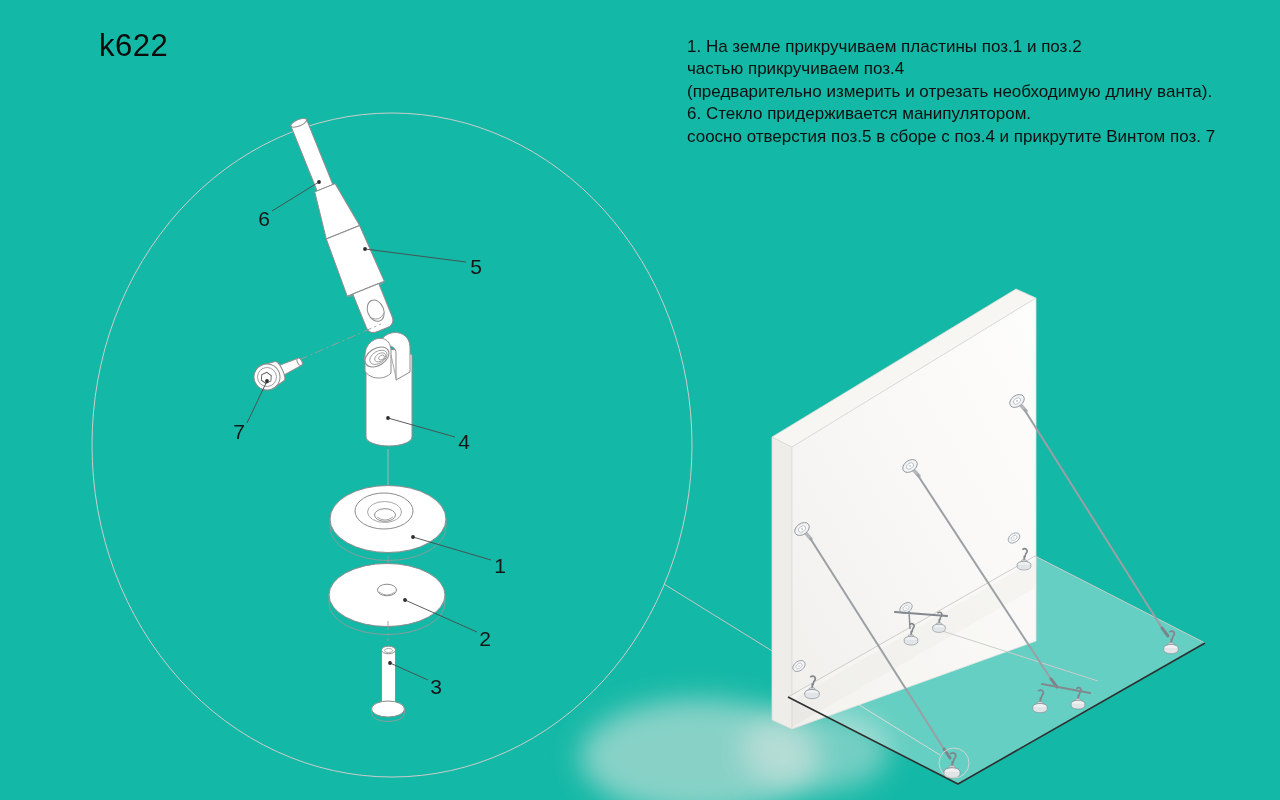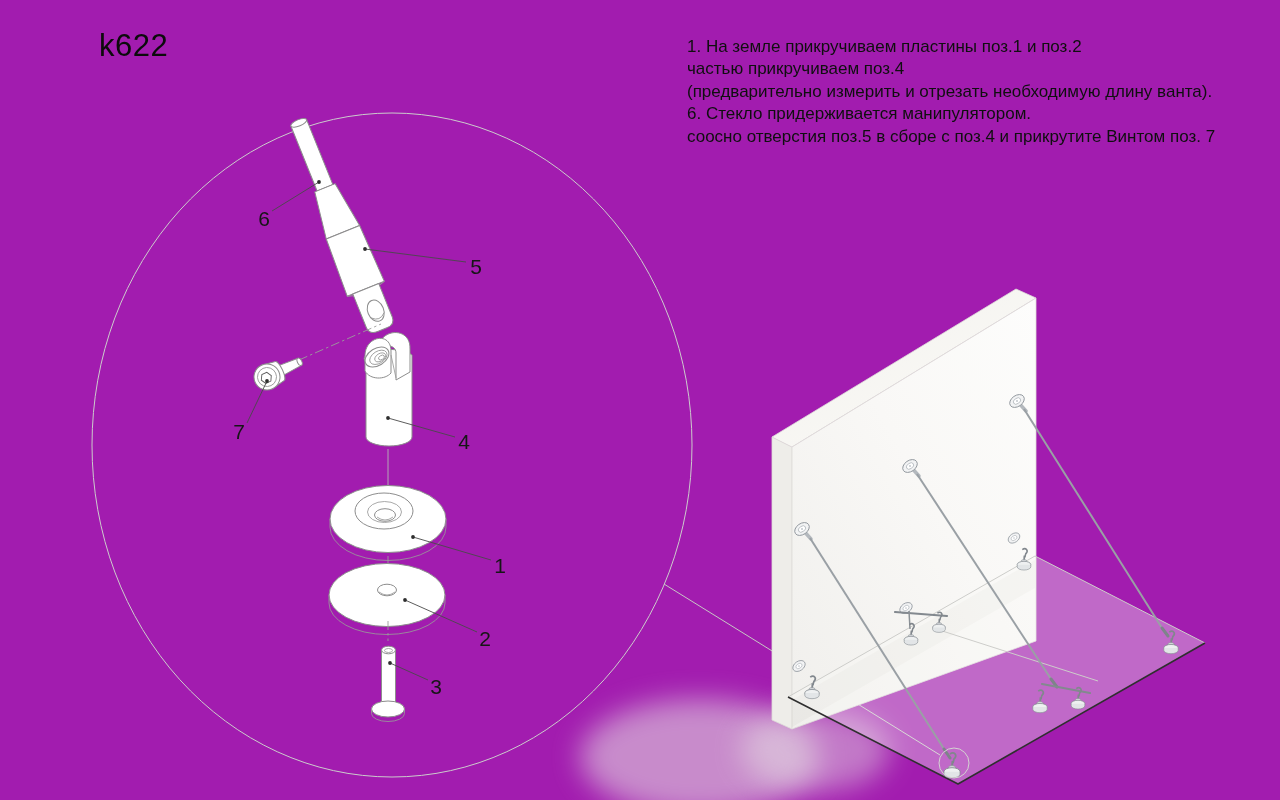--- a/index.html
+++ b/index.html
@@ -1,16 +1,16 @@
 <!DOCTYPE html>
 <html><head>
 <meta charset="utf-8">
 <style>
   html,body{margin:0;padding:0;background:#ffffff;}
-  .page{position:relative;width:1280px;height:800px;background:#a21caf;overflow:hidden;
+  .page{position:relative;width:1280px;height:800px;background:#14b8a6;overflow:hidden;
         font-family:"Liberation Sans",sans-serif;}
   .title{position:absolute;left:99px;top:28px;font-size:31px;color:#0b0b0b;letter-spacing:.5px;}
   .instructions{position:absolute;left:687px;top:36px;width:600px;color:#0f0f0f;
                 font-size:17px;line-height:22.4px;}
   .iline{white-space:pre;}
   svg{position:absolute;left:0;top:0;}
   .outline{fill:#ffffff;stroke:#8d8d8d;stroke-width:1;stroke-linejoin:round;}
   .inner{fill:none;stroke:#9a9a9a;stroke-width:.85;}
   .leader{stroke:#4a4a4a;stroke-width:.9;fill:none;}
   .dot{fill:#2e2e2e;}

